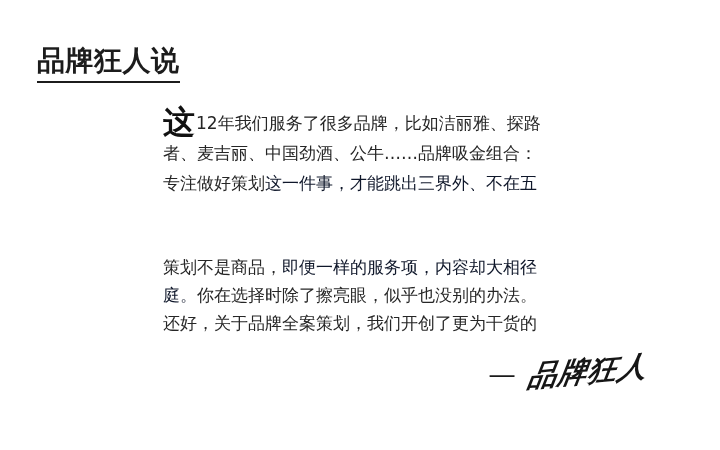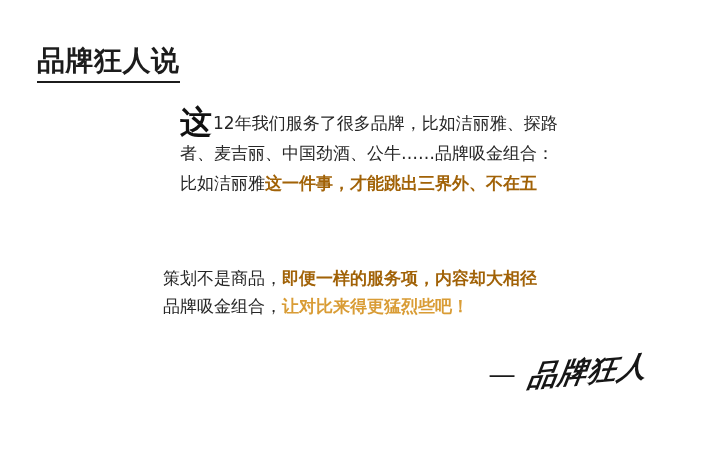--- a/index.html
+++ b/index.html
@@ -20,30 +20,30 @@
     padding-bottom:3px;
     border-bottom:2px solid #1c1c1c;
     line-height:1.25;
   }
   
   .textblock{
     position:absolute;left:163px;width:385px;
     font-size:17px;color:#262626;
   }
   .block1{top:106px;}
-  .block1 .line{line-height:30px;margin-left:17px;}
-  .block2{top:264px;}
+  .block1 .line{line-height:30px;}
+  .block2{top:253px;}
   .block2 .line{line-height:28px;}
   .line{white-space:nowrap;height:auto;}
   .dropcap{
     display:inline-block;
     font-size:32px;font-weight:700;line-height:1;
     vertical-align:-4px;margin-right:1px;color:#111111;
   }
-  .hl-gold{color:#a16207;font-weight:700;}
+  .hl-gold{color:#0f172a;font-weight:400;}
   .hl-orange{color:#d99c35;font-weight:700;}
   
   .signature{
     position:absolute;left:490px;top:352px;
     display:flex;align-items:center;gap:14px;
   }
   .sig-dash{
     font-size:24px;color:#1a1a1a;font-weight:400;
     transform:translateY(3px) scaleX(1.15);
     display:inline-block;
@@ -64,30 +64,33 @@
   <h1 class="title">品牌狂人说</h1>
 
   <div class="textblock block1">
     <div class="line">
       <span class="dropcap">这</span><span>12年我们服务了很多品牌，比如洁丽雅、探路</span>
     </div>
     <div class="line">
       <span>者、麦吉丽、中国劲酒、公牛……品牌吸金组合：</span>
     </div>
     <div class="line">
-      <span>比如洁丽雅</span><span class="hl-gold">这一件事，才能跳出三界外、不在五</span>
+      <span>专注做好策划</span><span class="hl-gold">这一件事，才能跳出三界外、不在五</span>
     </div>
   </div>
 
   <div class="textblock block2">
     <div class="line">
       <span>策划不是商品，</span><span class="hl-gold">即便一样的服务项，内容却大相径</span>
     </div>
     <div class="line">
-      <span>品牌吸金组合，</span><span class="hl-orange">让对比来得更猛烈些吧！</span>
+      <span class="hl-gold">庭。</span><span>你在选择时除了擦亮眼，似乎也没别的办法。</span>
+    </div>
+    <div class="line">
+      <span>还好，关于品牌全案策划，我们开创了更为干货的</span>
     </div>
   </div>
 
   <div class="signature">
     <span class="sig-dash">—</span>
     <span class="sig-name">品牌狂人</span>
   </div>
 
 </div>
 

